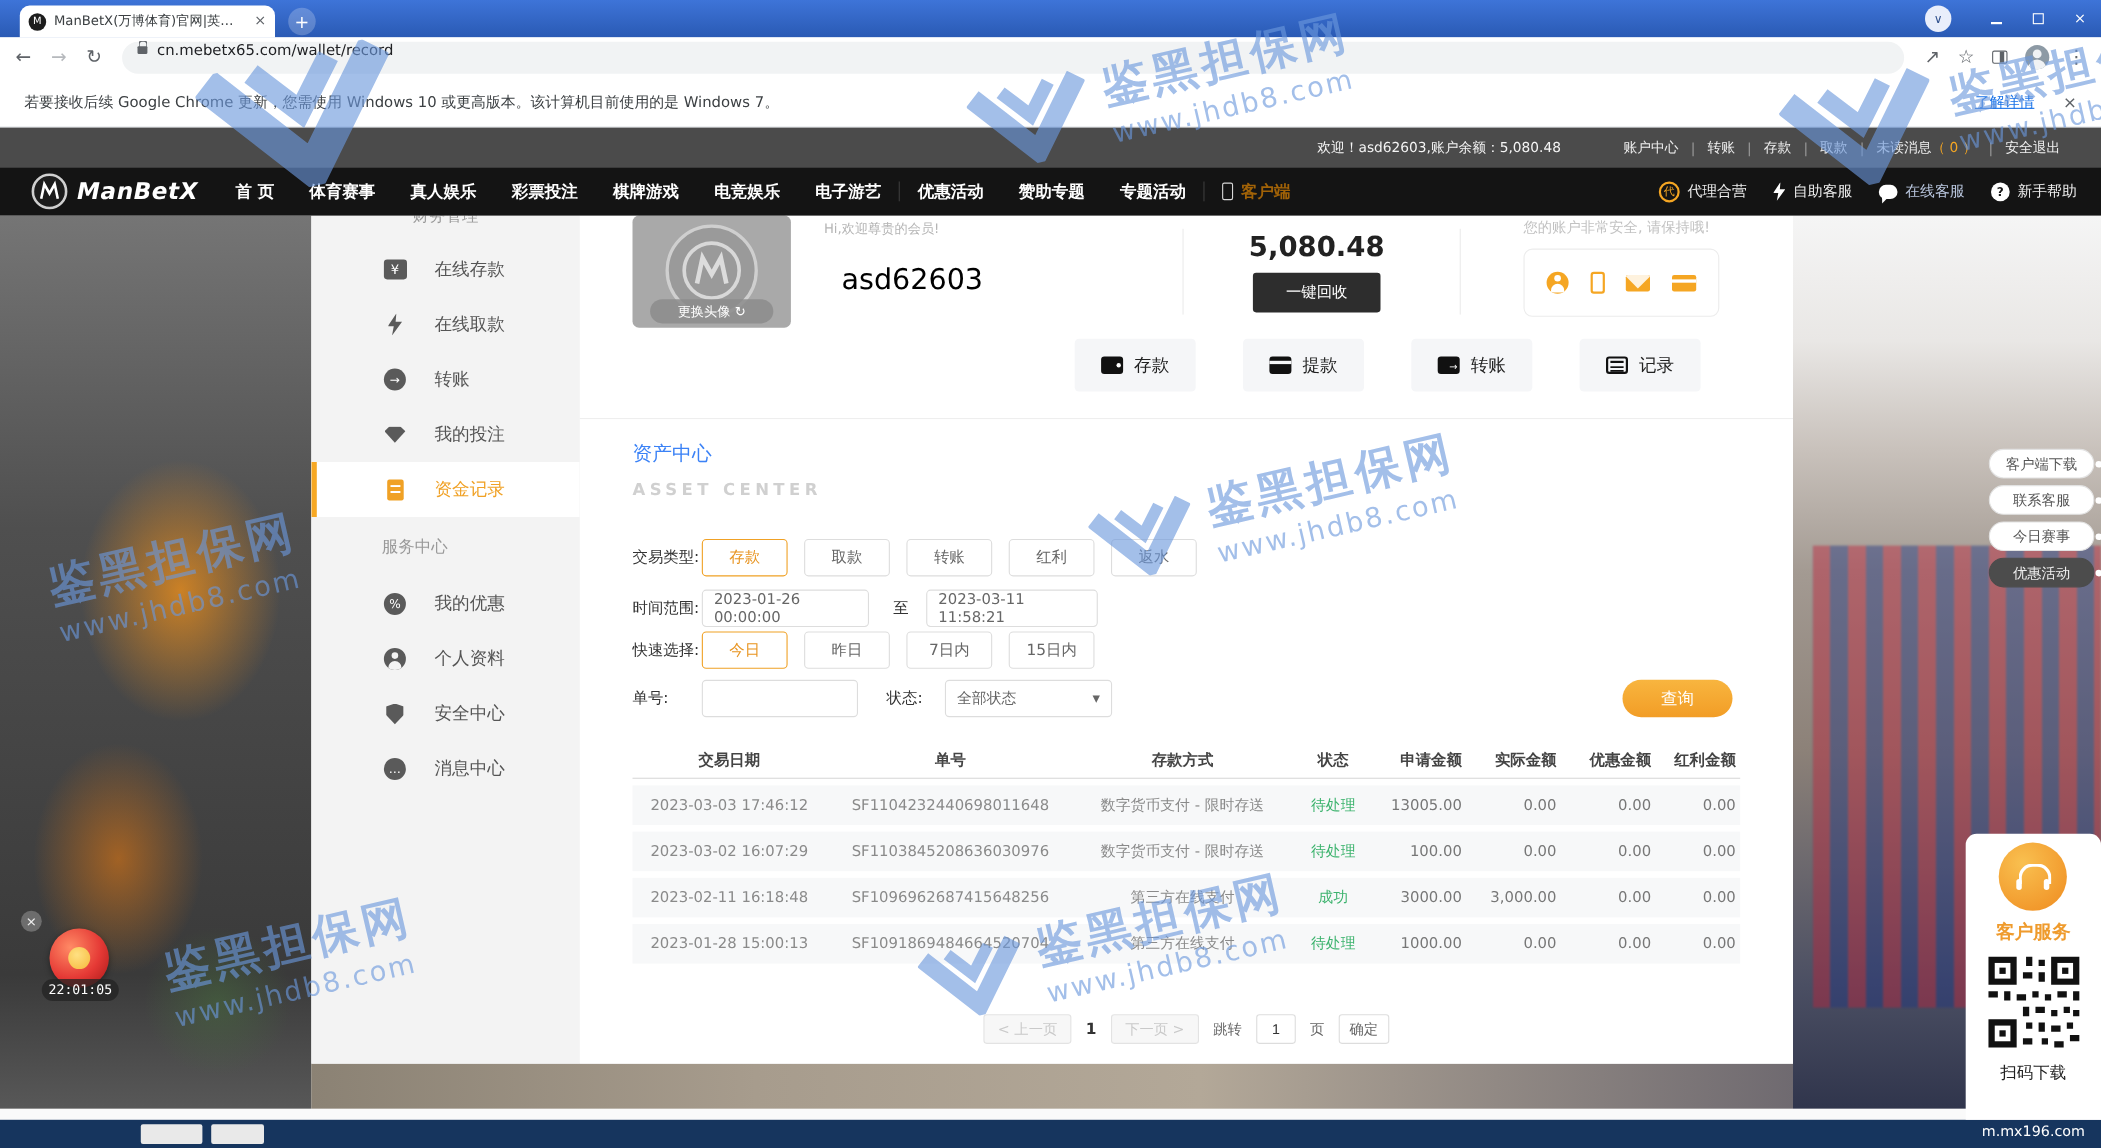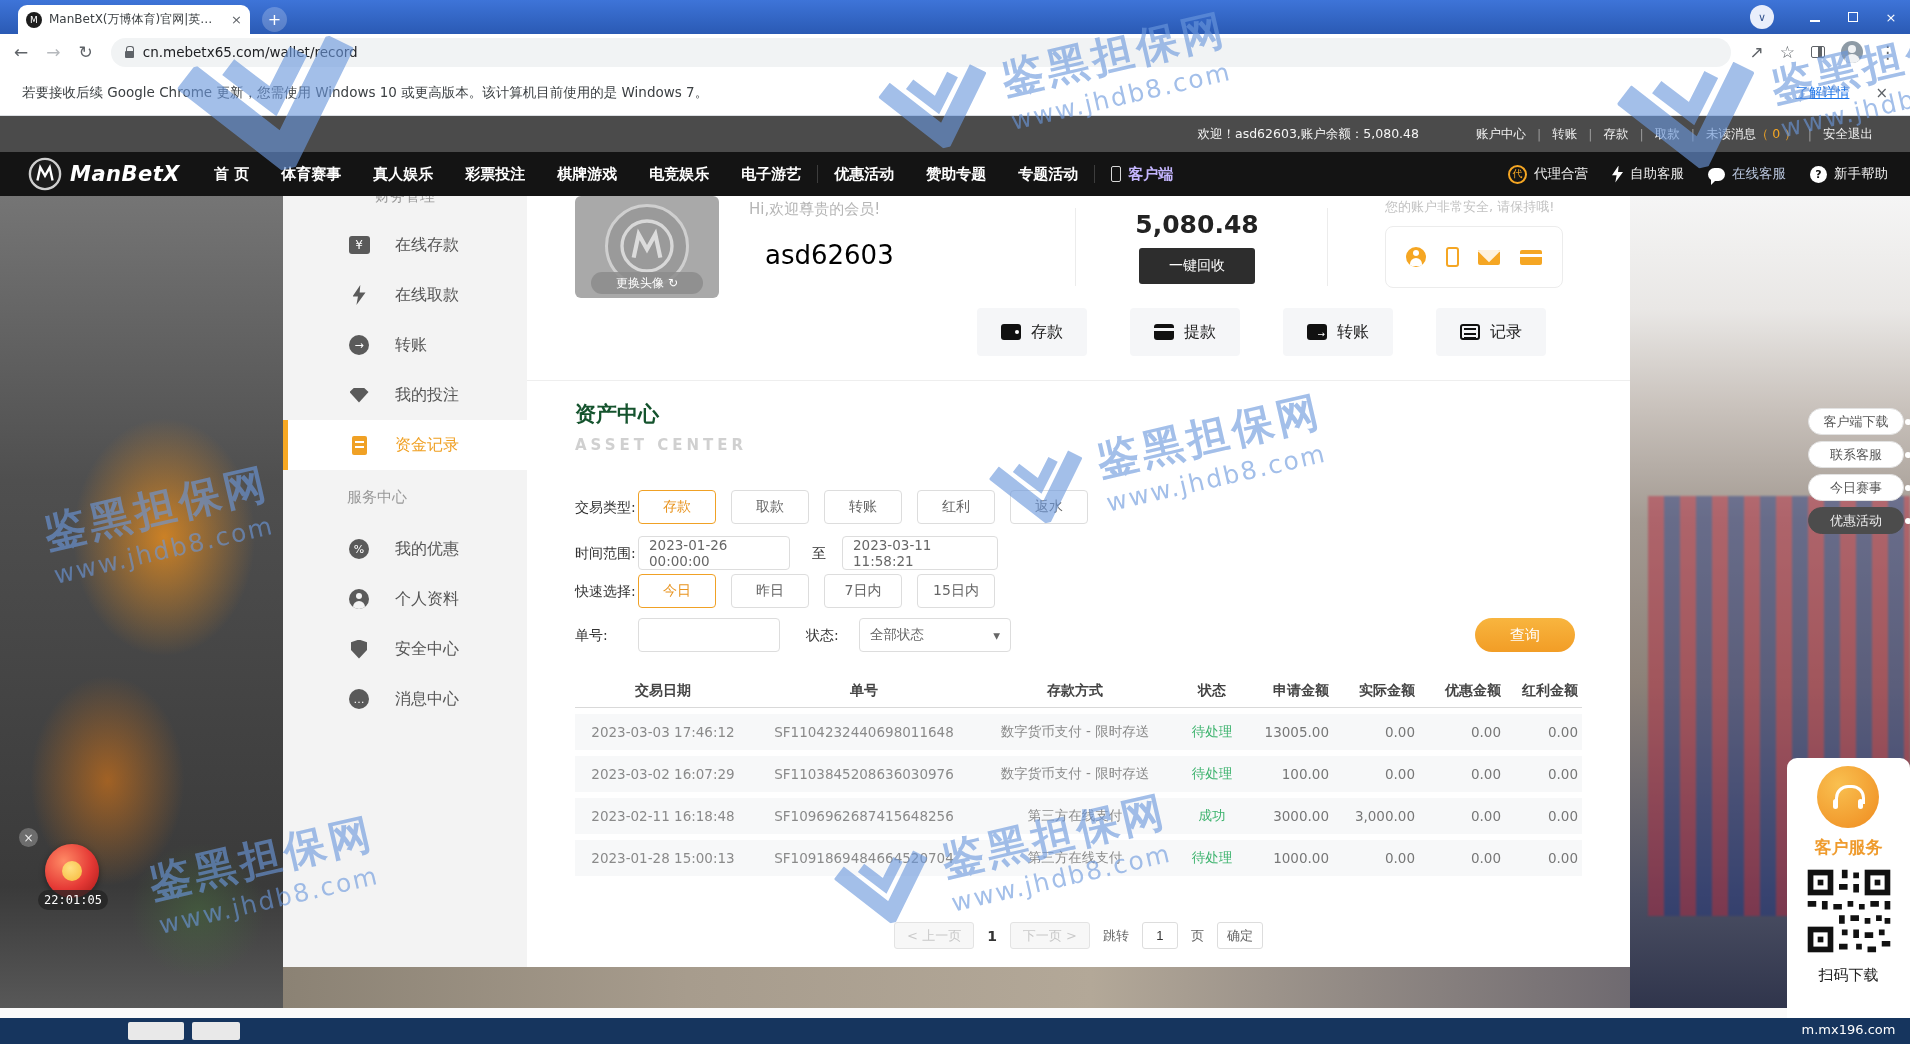--- a/index.html
+++ b/index.html
@@ -15,21 +15,21 @@
   .tab-close{font-size:13px;color:#5f6368;cursor:pointer}
   .newtab{position:absolute;left:262px;top:7px;width:25px;height:25px;border-radius:50%;background:rgba(255,255,255,.22);color:#fff;font-size:16px;display:flex;align-items:center;justify-content:center}
   .win-right{position:absolute;right:0;top:0;height:34px;display:flex;align-items:center}
   .tab-search{width:24px;height:24px;border-radius:50%;background:#e9eefb;color:#33538f;font-size:11px;display:flex;align-items:center;justify-content:center;margin-right:22px}
   .winbtn{width:38px;height:34px;display:flex;align-items:center;justify-content:center;color:#fff;font-size:13px}
   .win-max-glyph{width:10px;height:10px;border:1.5px solid #fff}
   .win-min-glyph{width:10px;height:0;border-bottom:2px solid #fff;margin-top:8px}
   .toolbar{position:absolute;left:0;top:34px;width:1910px;height:36px;background:#fff;display:flex;align-items:center;padding:0 14px;gap:18px}
   .nav-glyph{font-size:17px;color:#5f6368}
   .nav-glyph.dim{color:#b6b9bd}
-  .urlbar{height:29px;width:1620px;background:#f1f3f4;border-radius:15px;display:flex;align-items:center;padding:0 14px;gap:9px}
+  .urlbar{height:29px;width:1620px;background:#f1f3f4;border-radius:15px;display:flex;padding:0 14px;gap:9px}
   .lock{width:9px;height:7px;background:#5f6368;border-radius:1px;position:relative;margin-top:4px}
   .lock::before{content:'';position:absolute;top:-5px;left:1.5px;width:6px;height:5px;border:1.5px solid #5f6368;border-bottom:none;border-radius:3px 3px 0 0}
   .url-text{font-size:13.5px;color:#202124}
   .tb-icons{display:flex;align-items:center;gap:16px;margin-left:auto}
   .panel-icon{width:14px;height:12px;border:1.5px solid #5f6368;border-radius:2px;position:relative}
   .panel-icon::after{content:'';position:absolute;right:2px;top:0;bottom:0;width:4px;background:#5f6368}
   .chrome-avatar{width:22px;height:22px;border-radius:50%;background:#8d9aa5;position:relative;overflow:hidden}
   .chrome-avatar::before{content:'';position:absolute;left:7px;top:4px;width:8px;height:8px;border-radius:50%;background:#f0f2f4}
   .chrome-avatar::after{content:'';position:absolute;left:3px;top:13px;width:16px;height:10px;border-radius:8px 8px 0 0;background:#f0f2f4}
   .notice{position:absolute;left:0;top:70px;width:1910px;height:46px;background:#fff;border-bottom:1px solid #dcdfe3;display:flex;align-items:center;padding:0 22px;font-size:13.5px;color:#3c4043}
@@ -44,21 +44,21 @@
   .ub-sep{color:#9a9a9a}
   .ub-count{color:#f5a623}
   .mainnav{position:absolute;left:0;top:152px;width:1910px;height:44px;background:#141414;display:flex;align-items:center;z-index:5}
   .logo{display:flex;align-items:center;gap:8px;margin-left:28px;margin-right:18px}
   .logo-text{color:#fff;font-size:21px;font-weight:bold;font-style:italic;letter-spacing:.5px}
   .mn-items{display:flex;align-items:center;height:100%}
   .mn-item{padding:0 16px;color:#fff;font-size:15px;font-weight:bold;white-space:nowrap;cursor:pointer}
   .mn-div{width:1px;height:18px;background:#3d3d3d}
   .mn-client{display:flex;align-items:center;gap:7px;padding:0 16px;cursor:pointer}
   .phone-ic{width:10px;height:16px;border:1.5px solid #d8d8d8;border-radius:2px}
-  .mn-client span{color:#c4b5fd;font-size:15px;font-weight:bold}
+  .mn-client span{color:#a16207;font-size:15px;font-weight:bold}
   .mn-right{margin-left:auto;margin-right:22px;display:flex;align-items:center;gap:24px}
   .mr-item{display:flex;align-items:center;gap:7px;color:#ededed;font-size:13.5px;cursor:pointer;white-space:nowrap}
   .mr-item.svc{color:#b9c6de}
   .ic-agent{width:19px;height:19px;border-radius:50%;border:2px solid #f5a623;color:#f5a623;font-size:10px;display:flex;align-items:center;justify-content:center}
   .ic-bolt-w{width:11px;height:17px;background:#fff;clip-path:polygon(60% 0,0 58%,42% 58%,30% 100%,100% 38%,55% 38%)}
   .ic-bubble{width:17px;height:13px;background:#fff;border-radius:7px;position:relative}
   .ic-bubble::after{content:'';position:absolute;left:3px;bottom:-4px;border:4px solid transparent;border-top-color:#fff;border-left-color:#fff}
   .ic-q{width:17px;height:17px;border-radius:50%;background:#fff;color:#141414;font-size:11px;font-weight:bold;display:flex;align-items:center;justify-content:center}
 
   
@@ -100,21 +100,21 @@
   .i-person{width:20px;height:20px;border-radius:50%;background:#5a5a5a;position:relative;overflow:hidden}
   .i-person::before{content:'';position:absolute;left:7px;top:4px;width:6px;height:6px;border-radius:50%;background:#f3f3f3}
   .i-person::after{content:'';position:absolute;left:4px;top:12px;width:12px;height:8px;border-radius:6px 6px 0 0;background:#f3f3f3}
 
   
   .card{position:absolute;left:527px;top:0;width:1103px;height:771px;background:#fff}
   .avatar{position:absolute;left:48px;top:0;width:144px;height:102px;background:#a9a9a9;border-radius:6px;overflow:hidden}
   .avatar-emblem{position:absolute;left:30px;top:8px;width:84px;height:84px;border-radius:50%;border:3px solid #cfcfcf;background:#9a9a9a;display:flex;align-items:center;justify-content:center}
   .avatar-emblem svg{opacity:.85}
   .avatar-pill{position:absolute;left:16px;bottom:4px;width:112px;height:22px;border-radius:11px;background:rgba(140,140,140,.85);color:#fff;font-size:12px;display:flex;align-items:center;justify-content:center;gap:4px}
-  .greeting{position:absolute;left:222px;top:4px;font-size:15px;color:#b5b5b5}
+  .greeting{position:absolute;left:222px;top:4px;font-size:12px;color:#b5b5b5}
   .username{position:absolute;left:238px;top:44px;font-size:26px;color:#000000}
   .vdiv{position:absolute;top:12px;height:78px;width:1px;background:#ececec}
   .balance{position:absolute;left:560px;top:14px;width:220px;text-align:center;font-size:25px;font-weight:600;color:#222}
   .recover-btn{position:absolute;left:612px;top:52px;width:116px;height:36px;background:#2d2d2d;border-radius:3px;color:#fff;font-size:14px;display:flex;align-items:center;justify-content:center;cursor:pointer}
   .sec-tip{position:absolute;left:858px;top:2px;font-size:13px;color:#c2c2c2}
   .sec-box{position:absolute;left:858px;top:30px;width:178px;height:62px;border:1px solid #ececec;border-radius:8px;display:flex;align-items:center;justify-content:space-around;padding:0 10px}
   .oi{display:inline-flex}
   .oi-person{width:20px;height:20px;border-radius:50%;background:#f5a623;position:relative;overflow:hidden}
   .oi-person::before{content:'';position:absolute;left:7px;top:3px;width:6px;height:6px;border-radius:50%;background:#fff}
   .oi-person::after{content:'';position:absolute;left:4px;top:11px;width:12px;height:8px;border-radius:6px 6px 0 0;background:#fff}
@@ -128,21 +128,21 @@
   .action-btn .lbl{font-size:16px;color:#222}
   .ai{width:20px;height:16px;background:#111;border-radius:3px;position:relative}
   .ai-wallet::after{content:'';position:absolute;right:2px;top:6px;width:4px;height:4px;border-radius:50%;background:#fff}
   .ai-card::after{content:'';position:absolute;left:0;right:0;top:4px;height:3px;background:#f5f6f8}
   .ai-transfer::after{content:'';position:absolute;right:2px;top:5px;color:#fff;font-size:9px;content:'→'}
   .ai-record{background:transparent;border:2px solid #111;border-radius:3px}
   .ai-record::before{content:'';position:absolute;left:2px;top:2px;right:2px;height:2px;background:#111}
   .ai-record::after{content:'';position:absolute;left:2px;top:7px;right:2px;height:5px;background:repeating-linear-gradient(#111 0 1.5px,transparent 1.5px 3.5px)}
 
   .hdiv{position:absolute;left:0;right:0;top:184px;border-top:1px solid #eee}
-  .sec-title{position:absolute;left:48px;top:204px;font-size:21px;font-weight:bold;color:#14532d}
+  .sec-title{position:absolute;left:48px;top:204px;font-size:18px;font-weight:normal;color:#3b82f6}
   .sec-sub{position:absolute;left:48px;top:240px;font-size:15px;font-weight:bold;letter-spacing:4px;color:#d0d0d0}
   .f-label{position:absolute;left:48px;font-size:14px;color:#333;line-height:34px}
   .f-btn{position:absolute;width:78px;height:34px;border:1px solid #ddd;border-radius:4px;background:#fff;font-size:14px;color:#666;display:flex;align-items:center;justify-content:center;cursor:pointer}
   .f-btn.active{border-color:#f0a125;color:#e89420}
   .f-input{position:absolute;height:34px;border:1px solid #ddd;border-radius:4px;background:#fff;font-size:13.5px;color:#666;display:flex;align-items:center;padding:0 10px}
   .f-at{position:absolute;font-size:14px;color:#333;line-height:34px}
   .f-select{position:absolute;height:34px;border:1px solid #ddd;border-radius:4px;background:#fff;font-size:13.5px;color:#666;display:flex;align-items:center;justify-content:space-between;padding:0 10px;cursor:pointer}
   .search-btn{position:absolute;left:948px;width:100px;height:34px;border-radius:17px;background:linear-gradient(180deg,#f8b53f,#f29d26);color:#fff;font-size:15px;display:flex;align-items:center;justify-content:center;cursor:pointer}
   input.raw{position:absolute;height:34px;border:1px solid #ddd;border-radius:4px;font-size:13.5px;color:#666;padding:0 10px;outline:none}
 

